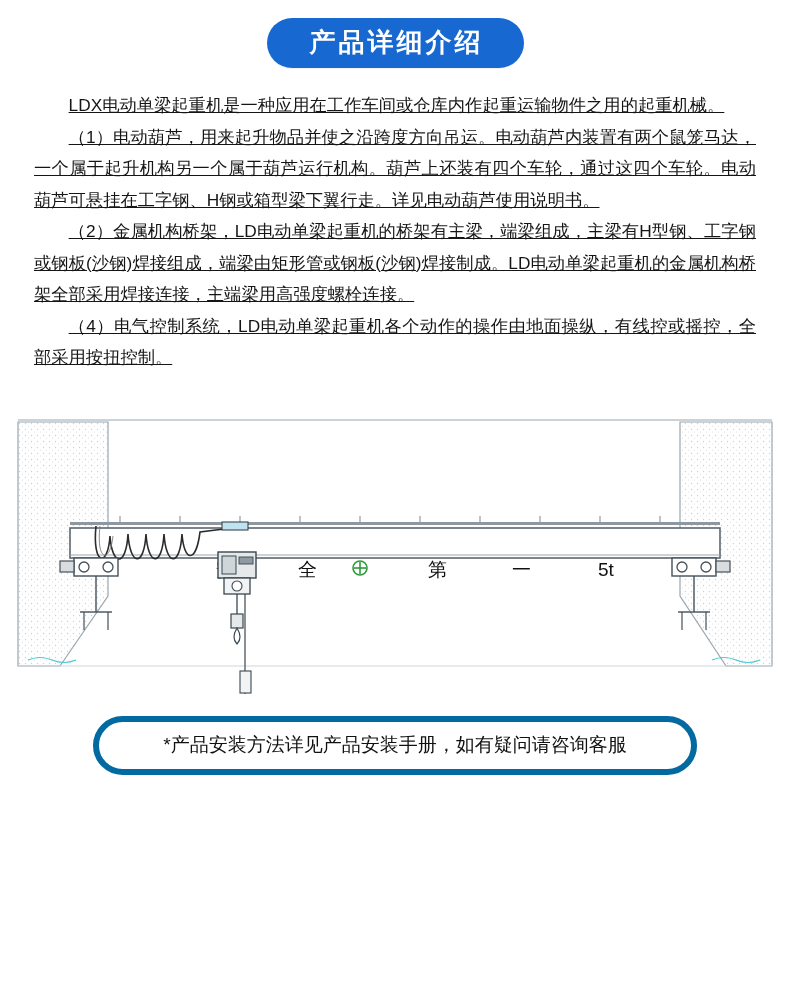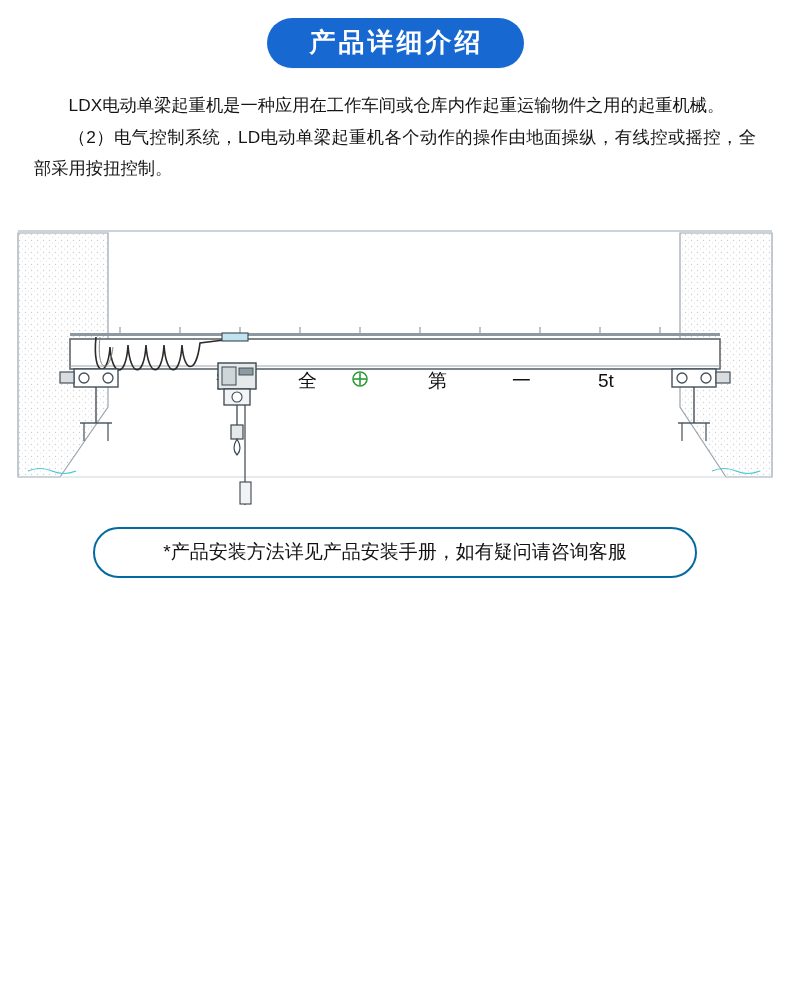--- a/index.html
+++ b/index.html
@@ -39,20 +39,21 @@
     box-shadow: 0 1px 0 rgba(0,0,0,0.05);
   }
 
   
   .body-text {
     padding: 22px 34px 0 34px;
     font-size: 17.3px;
     line-height: 31.5px;
     color: #151515;
     text-align: justify;
+    text-decoration: underline;
   }
   .body-text p {
     margin: 0;
   }
   .indent {
     text-indent: 2em;
   }
   .gap {
     height: 20px;
   }
@@ -71,21 +72,21 @@
   }
 
   
   .footer-wrap {
     display: flex;
     justify-content: center;
     align-items: center;
     margin-top: 10px;
   }
   .footer-note {
-    border: 2px solid #0369a1;
+    border: 6px solid #0369a1;
     border-radius: 30px;
     color: #111111;
     font-size: 19px;
     padding: 13px 26px 15px 26px;
     line-height: 1;
     width: 604px;
     text-align: center;
     box-sizing: border-box;
   }
 </style>
@@ -93,21 +94,23 @@
 <body>
 
 <div class="page">
 
   <div class="header-wrap">
     <div class="header-badge">产品详细介绍</div>
   </div>
 
   <div class="body-text">
     <p class="indent">LDX电动单梁起重机是一种应用在工作车间或仓库内作起重运输物件之用的起重机械。</p>
-    <p class="indent">（2）电气控制系统，LD电动单梁起重机各个动作的操作由地面操纵，有线控或摇控，全部采用按扭控制。</p>
+    <p class="indent">（1）电动葫芦，用来起升物品并使之沿跨度方向吊运。电动葫芦内装置有两个鼠笼马达，一个属于起升机构另一个属于葫芦运行机构。葫芦上还装有四个车轮，通过这四个车轮。电动葫芦可悬挂在工字钢、H钢或箱型梁下翼行走。详见电动葫芦使用说明书。</p>
+    <p class="indent">（2）金属机构桥架，LD电动单梁起重机的桥架有主梁，端梁组成，主梁有H型钢、工字钢或钢板(沙钢)焊接组成，端梁由矩形管或钢板(沙钢)焊接制成。LD电动单梁起重机的金属机构桥架全部采用焊接连接，主端梁用高强度螺栓连接。</p>
+    <p class="indent">（4）电气控制系统，LD电动单梁起重机各个动作的操作由地面操纵，有线控或摇控，全部采用按扭控制。</p>
     <div class="gap"></div>
   </div>
 
   <div class="illustration">
     <svg width="790" height="290" viewBox="0 0 790 290" xmlns="http://www.w3.org/2000/svg">
       <defs>
         <pattern id="hatch" width="6" height="6" patternUnits="userSpaceOnUse" patternTransform="rotate(0)">
           <rect width="6" height="6" fill="#ffffff"></rect>
           <circle cx="1.5" cy="1.5" r="0.7" fill="#cfcfcf"></circle>
           <circle cx="4.5" cy="4.0" r="0.6" fill="#dcdcdc"></circle>

